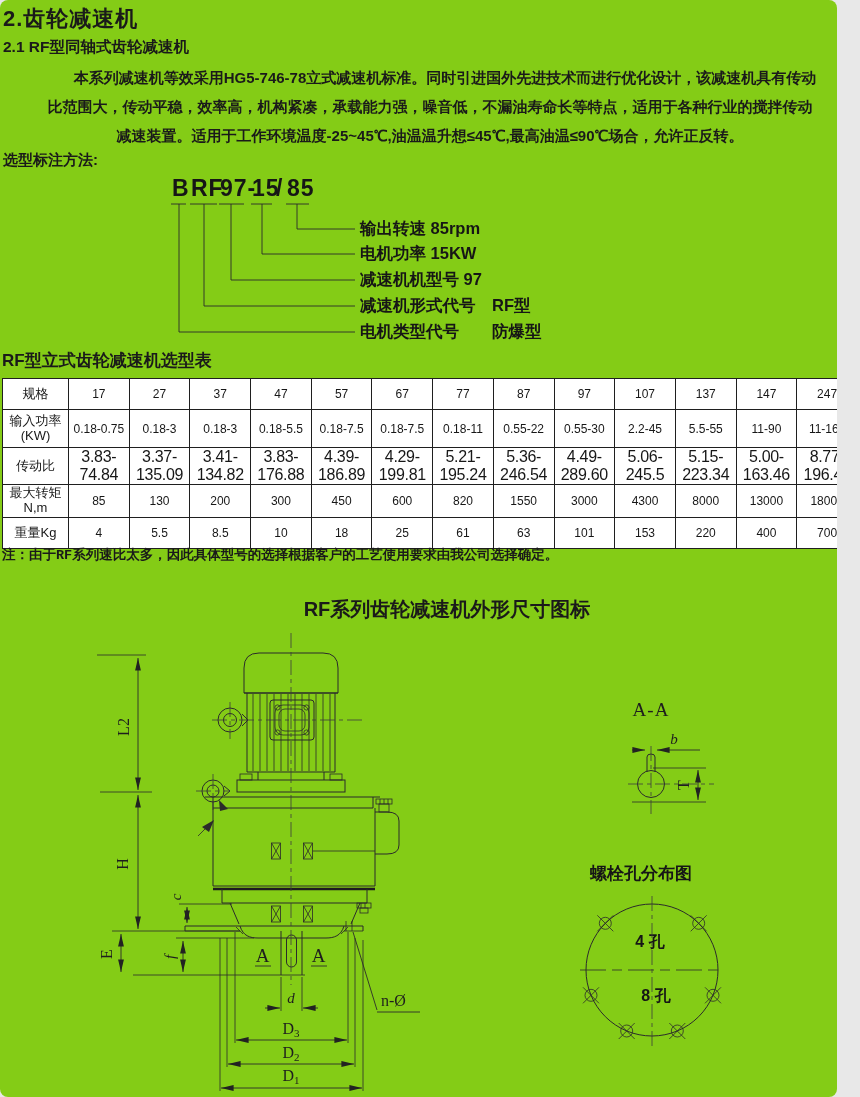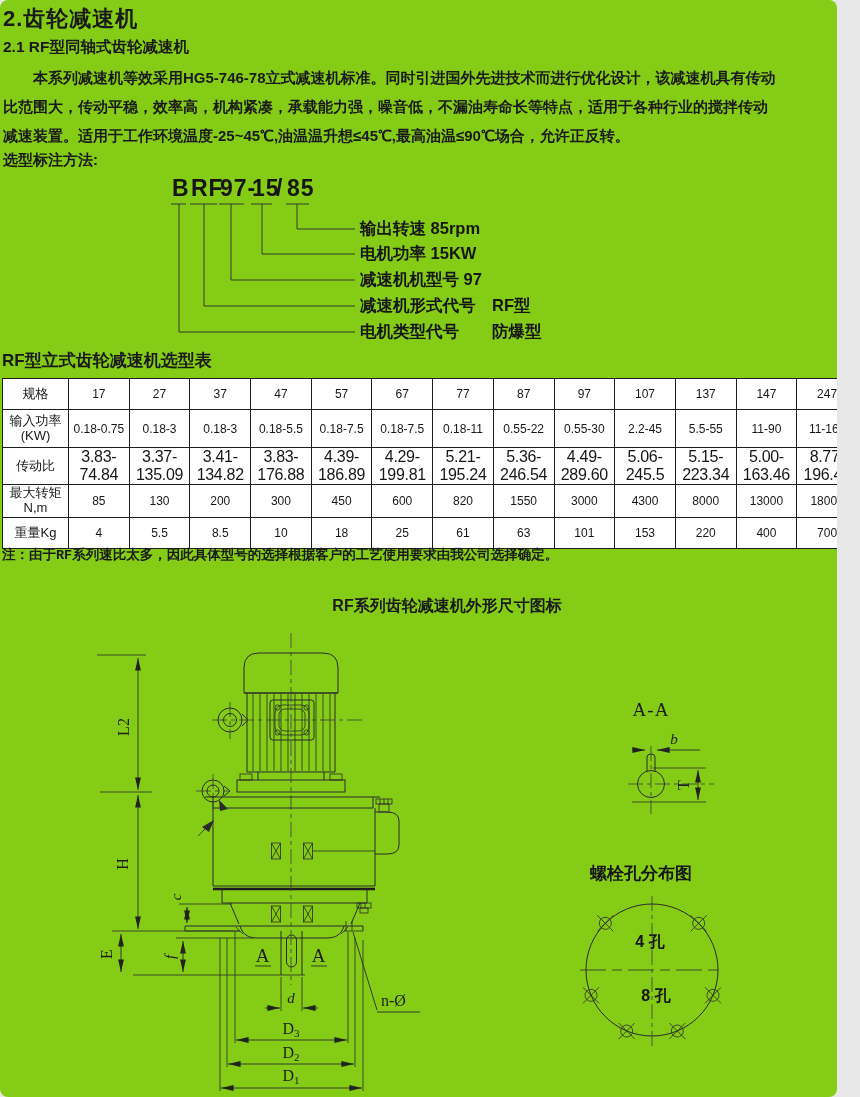--- a/index.html
+++ b/index.html
@@ -1,39 +1,39 @@
 <!DOCTYPE html>
 <html><head>
 <meta charset="utf-8">
 <style>
   html,body{margin:0;padding:0;background:#e8e8e8;}
   .page{position:relative;width:837px;height:1097px;background:#84cc16;overflow:hidden;
         font-family:"Liberation Sans",sans-serif;color:#1a1a1a;border-radius:8px;}
   .abs{position:absolute;}
   .h1{left:3px;top:4px;font-size:22px;font-weight:700;letter-spacing:1px;}
   .h2{left:3px;top:37px;font-size:15.5px;font-weight:700;}
-  .intro{left:3px;top:63px;width:854px;font-size:15px;font-weight:600;line-height:29px;}
+  .intro{left:3px;top:63px;width:854px;font-size:15px;font-weight:600;line-height:29px;text-align:center;}
   .intro .ln1{text-indent:2em;}
   .method{left:3px;top:151px;font-size:15px;font-weight:600;}
   .model-svg{left:0;top:165px;}
   .tbl-title{left:2px;top:349px;font-size:17px;font-weight:600;}
   table.sel{position:absolute;left:2px;top:378px;width:856px;border-collapse:collapse;
             table-layout:fixed;background:#fff;}
   table.sel th,table.sel td{border:1.2px solid #1f1f1f;text-align:center;vertical-align:middle;
             font-weight:normal;font-size:12px;padding:0;color:#171717;}
   table.sel th{font-size:13px;line-height:1.15;}
   table.sel col.hcol{width:66px;}
   table.sel tr:nth-child(1){height:31px;}
   table.sel tr:nth-child(2){height:38px;}
   table.sel tr:nth-child(3){height:28px;}
   table.sel tr:nth-child(3) td{font-size:16px;letter-spacing:-0.3px;}
   table.sel tr:nth-child(4){height:33px;padding-left:20px;}
   table.sel tr:nth-child(5){height:31px;padding-left:29px;}
   .note{left:2px;top:546px;font-size:13.5px;font-weight:600;font-family:Liberation Mono, monospace;}
-  .drw-title{left:34px;top:596px;width:826px;text-align:center;font-size:16px;font-weight:600;}
+  .drw-title{left:34px;top:596px;width:826px;text-align:center;font-size:20px;font-weight:600;}
   .drawing-svg{left:0;top:620px;}
   
   .s{stroke:#2b2b2b;stroke-width:1;fill:none;}
   .sthin{stroke:#2b2b2b;stroke-width:.8;fill:none;}
   .sheavy{stroke:#1d1d1d;stroke-width:2.4;fill:none;}
   .dl{stroke:#2b2b2b;stroke-width:.9;fill:none;}
   .cl{stroke:#3c3c3c;stroke-width:.8;fill:none;stroke-dasharray:15 4 4 4;}
   .fillb{fill:#2b2b2b;stroke:none;}
   .dimU{font-family:"Liberation Serif",serif;font-size:16px;fill:#1e1e1e;}
   .dimI{font-family:"Liberation Serif",serif;font-style:italic;font-size:15px;fill:#1e1e1e;}

